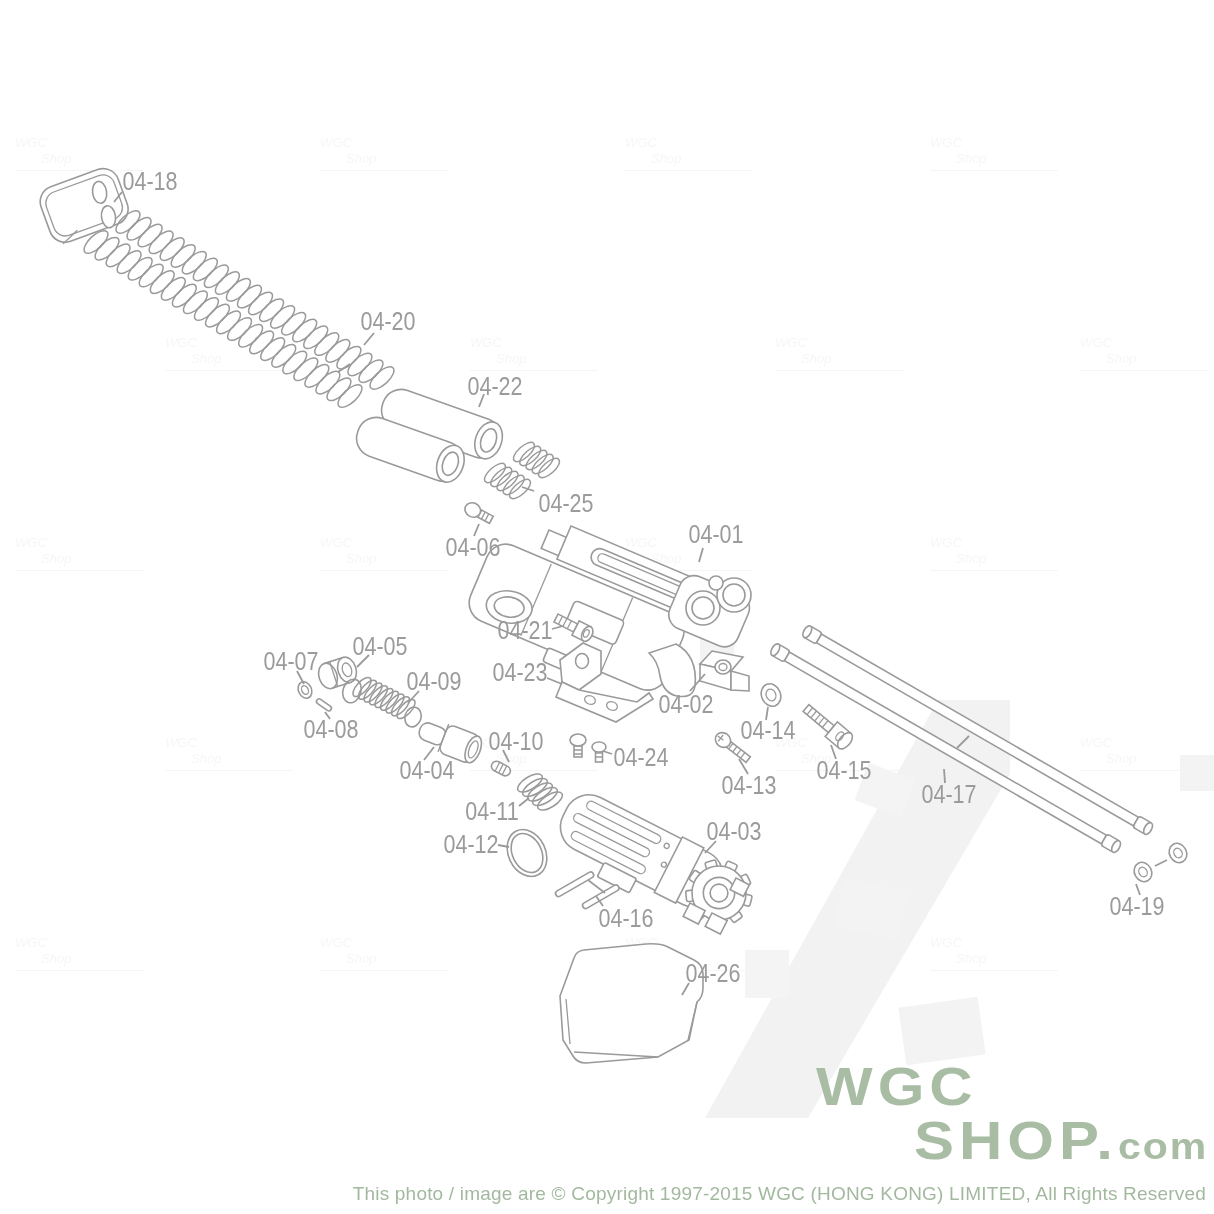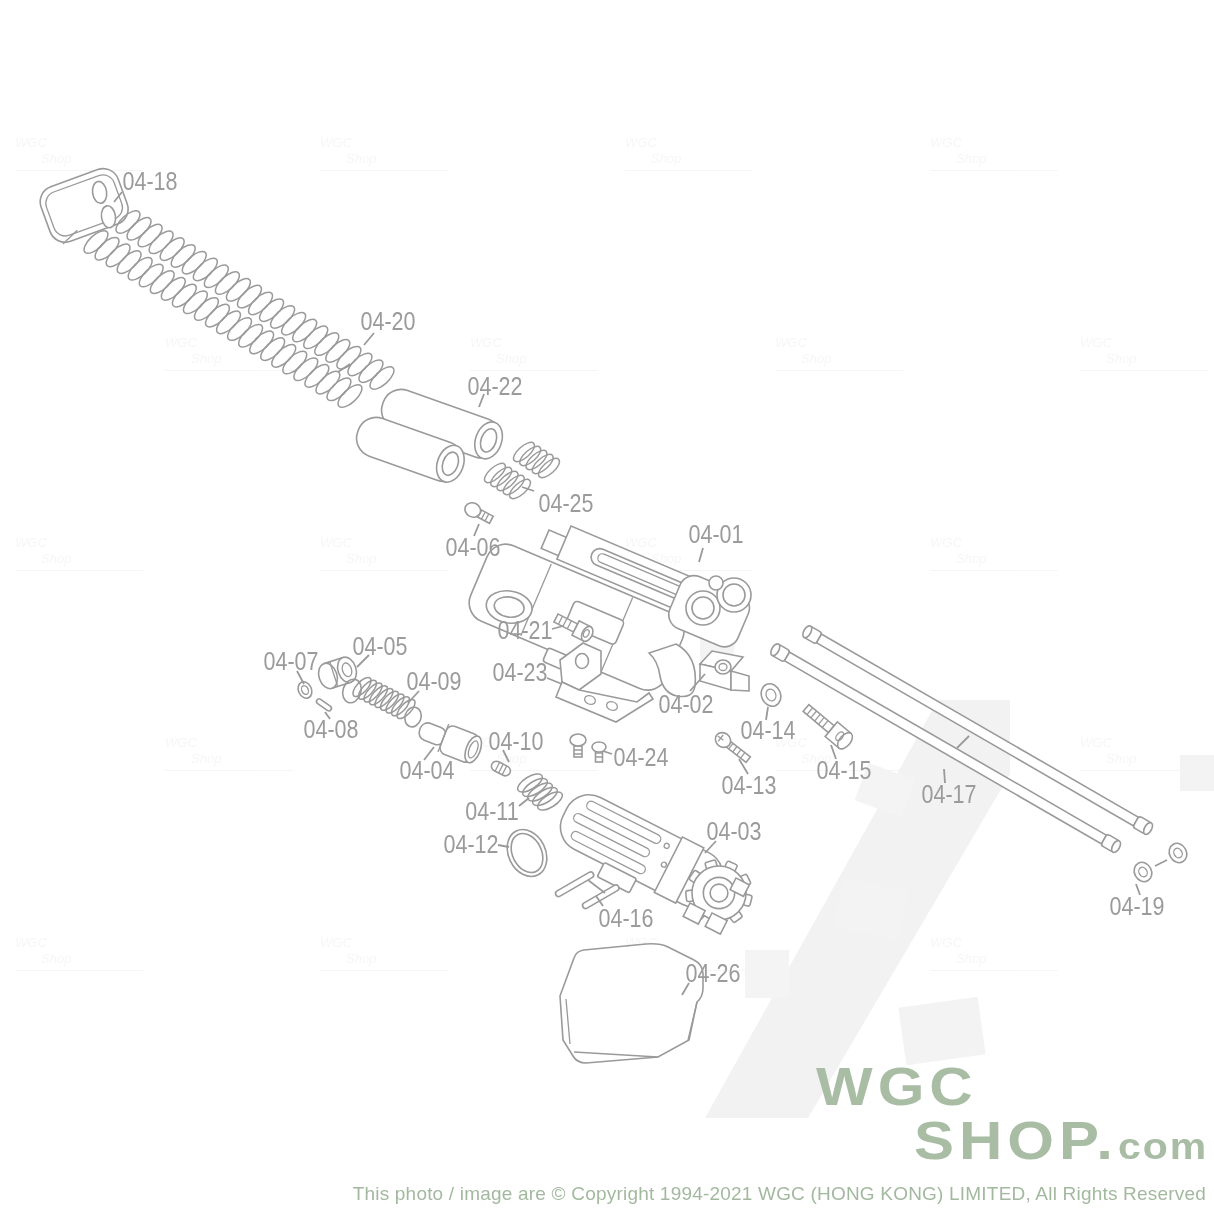--- a/index.html
+++ b/index.html
@@ -452,14 +452,14 @@
       <div class="tile" style="left: 320px; top: 935px;"><span>WGC</span><span class="t2">Shop</span></div>
       <div class="tile" style="left: 625px; top: 935px;"><span>WGC</span><span class="t2">Shop</span></div>
       <div class="tile" style="left: 930px; top: 935px;"><span>WGC</span><span class="t2">Shop</span></div>
     </div>
 
   <div id="logo" style="color: rgb(169, 189, 165);">
     <div class="logo-wgc">WGC</div>
     <div class="logo-shop"><span>SHOP.</span><span class="logo-com">com</span></div>
   </div>
 
-  <div id="copyright" style="color: rgb(163, 185, 159);">This photo / image are © Copyright 1994-2021 WGC (HONG KONG) LIMITED, All Rights Reserved</div>
+  <div id="copyright" style="color: rgb(163, 185, 159);">This photo / image are © Copyright 1997-2015 WGC (HONG KONG) LIMITED, All Rights Reserved</div>
 </div>
 
 </body></html>

